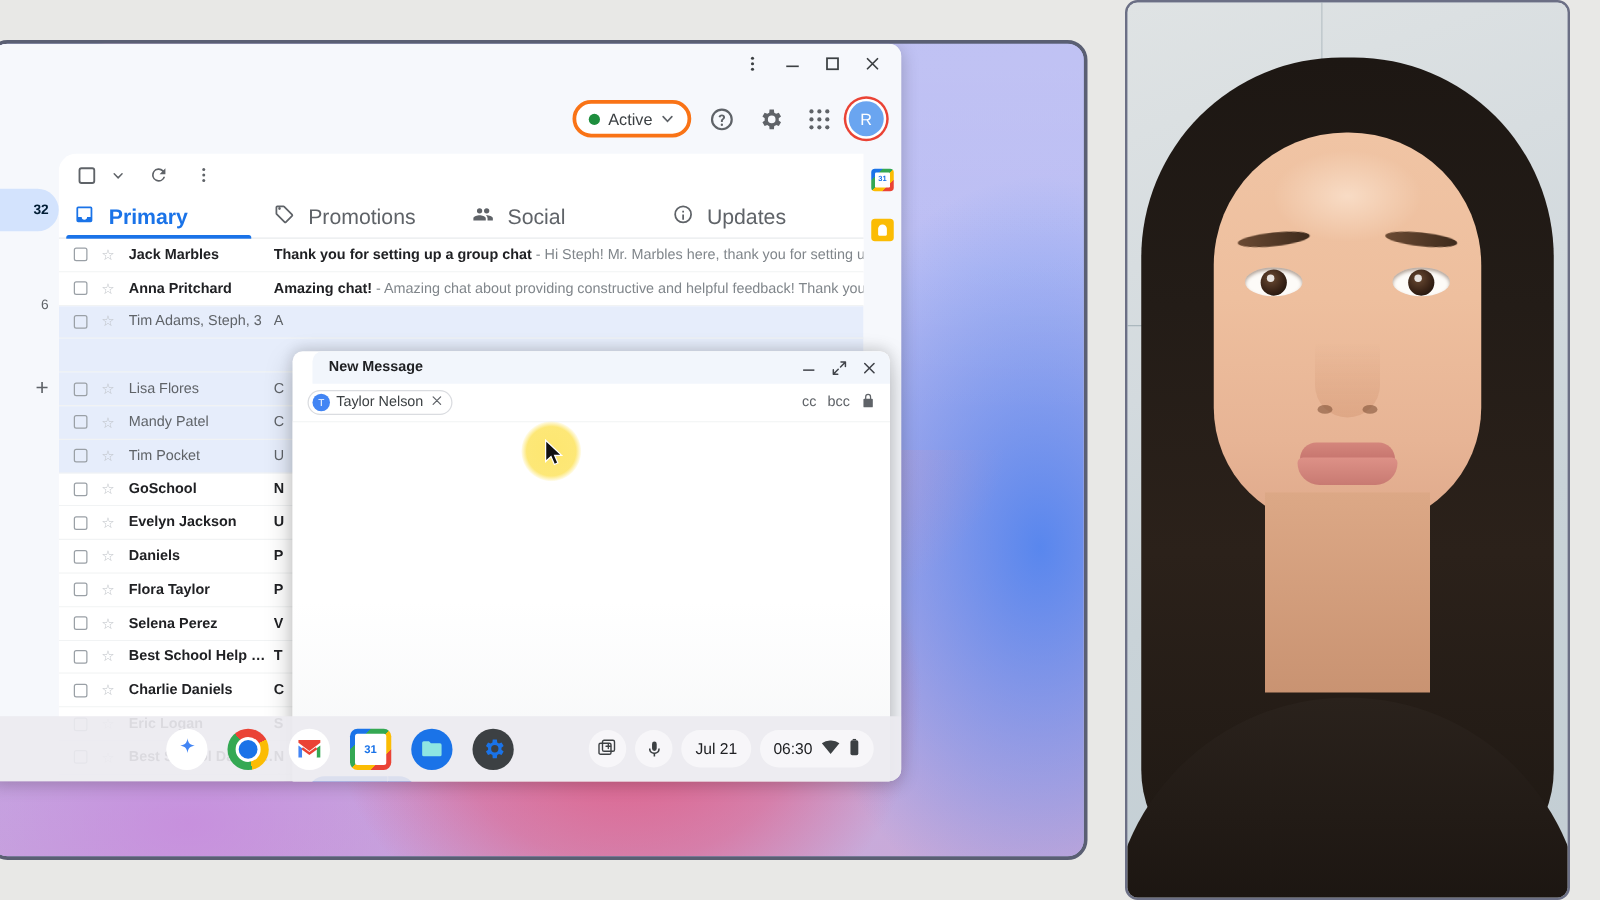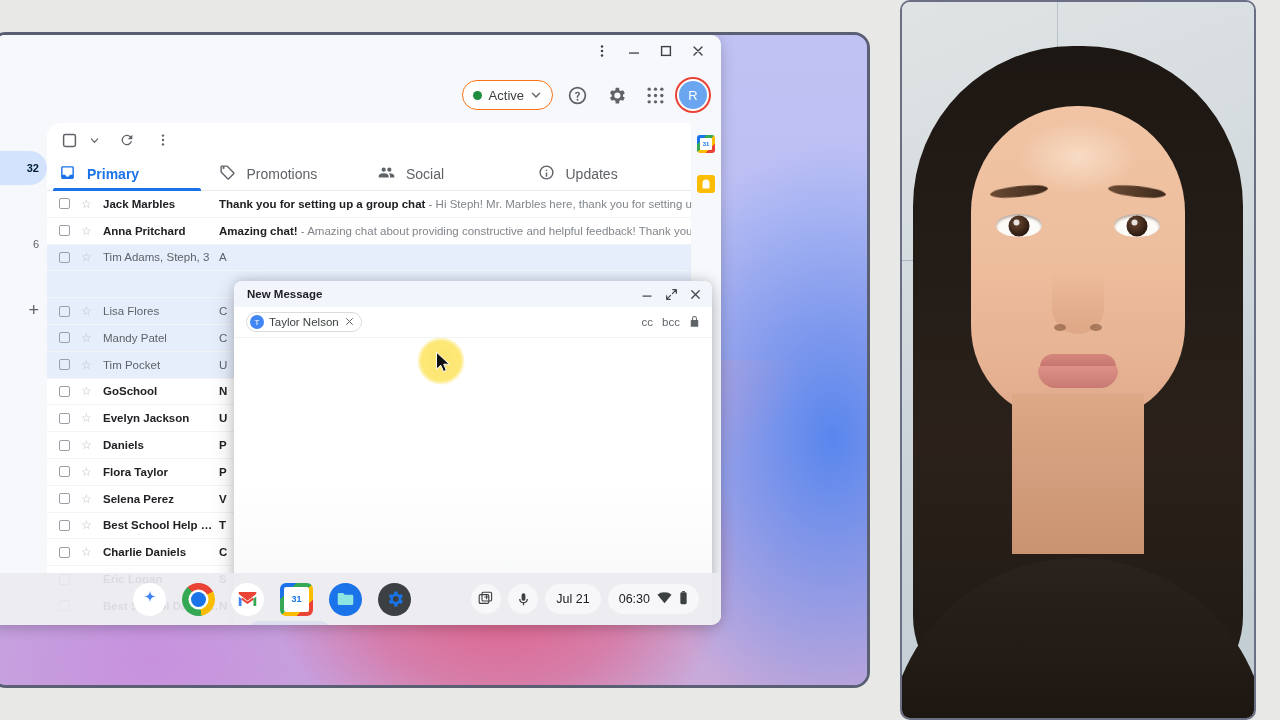--- a/index.html
+++ b/index.html
@@ -74,21 +74,21 @@
   }
   #search-input {
     flex: 1; border: none; background: transparent; outline: none;
     font-size: 14px; color: #5f6368; font-family: "Liberation Sans", sans-serif;
   }
   #search-input::placeholder { color: #5f6368; }
   #header-right { margin-left: auto; display: flex; align-items: center; gap: 9px; padding-right: 6px; }
   #status-chip {
     display: flex; align-items: center; gap: 7px;
     height: 30px; padding: 0 11px 0 10px;
-    border: 1px solid #f97316; border-radius: 16px; background: #fff;
+    border: 3px solid #f97316; border-radius: 16px; background: #fff;
     font-size: 13px; color: #3c4043;
   }
   .dot-green { width: 9px; height: 9px; border-radius: 50%; background: #1e8e3e; }
   .hdr-icon {
     width: 30px; height: 30px; border-radius: 50%;
     display: flex; align-items: center; justify-content: center; color: #5f6368;
   }
   #avatar {
     width: 28px; height: 28px; border-radius: 50%;
     background: #6aa5f0; color: #fff; font-size: 13px;
@@ -116,21 +116,21 @@
     display: flex; flex-direction: column; overflow: hidden;
   }
   #list-toolbar { height: 34px; display: flex; align-items: center; gap: 4px; padding: 0 8px; }
   .tb-icon {
     width: 28px; height: 28px; display: flex; align-items: center; justify-content: center;
     color: #5f6368; border-radius: 50%;
   }
   #tabs-row { height: 34px; display: flex; border-bottom: 1px solid #e8eaed; padding-left: 6px; }
   .tab {
     display: flex; align-items: center; gap: 11px;
-    width: 174px; font-size: 14px; color: #5f6368;
+    width: 174px; font-size: 17px; color: #5f6368;
     position: relative; padding-left: 6px;
   }
   .tab.active { color: #1a73e8; font-weight: bold; }
   .tab.active::after {
     content: ""; position: absolute; left: 0; right: 12px; bottom: -1px;
     height: 3px; background: #1a73e8; border-radius: 2px 2px 0 0;
   }
   #mail-list { flex: 1; overflow: hidden; }
   .mail-row {
     display: flex; align-items: center; height: 26.8px;
@@ -168,20 +168,21 @@
     width: 478px; height: 376px;
     background: #fff;
     border-radius: 8px 8px 0 0;
     box-shadow: 0 -2px 10px rgba(0,0,0,.12), 0 8px 22px rgba(0,0,0,.22);
     display: flex; flex-direction: column; overflow: hidden;
   }
   #compose-header {
     height: 26px; background: #f2f6fc;
     display: flex; align-items: center; padding: 0 6px 0 13px;
     border-radius: 8px 8px 0 0;
+    margin-left: 16px;
   }
   #compose-title { font-size: 11.5px; font-weight: bold; color: #202124; }
   #compose-ctrls { margin-left: auto; display: flex; align-items: center; gap: 2px; }
   .cc-btn {
     width: 22px; height: 20px; display: flex; align-items: center; justify-content: center;
     color: #41444a; border-radius: 3px;
   }
   #recipient-row {
     height: 31px; display: flex; align-items: center; padding: 0 12px;
     border-bottom: 1px solid #f1f3f4;

